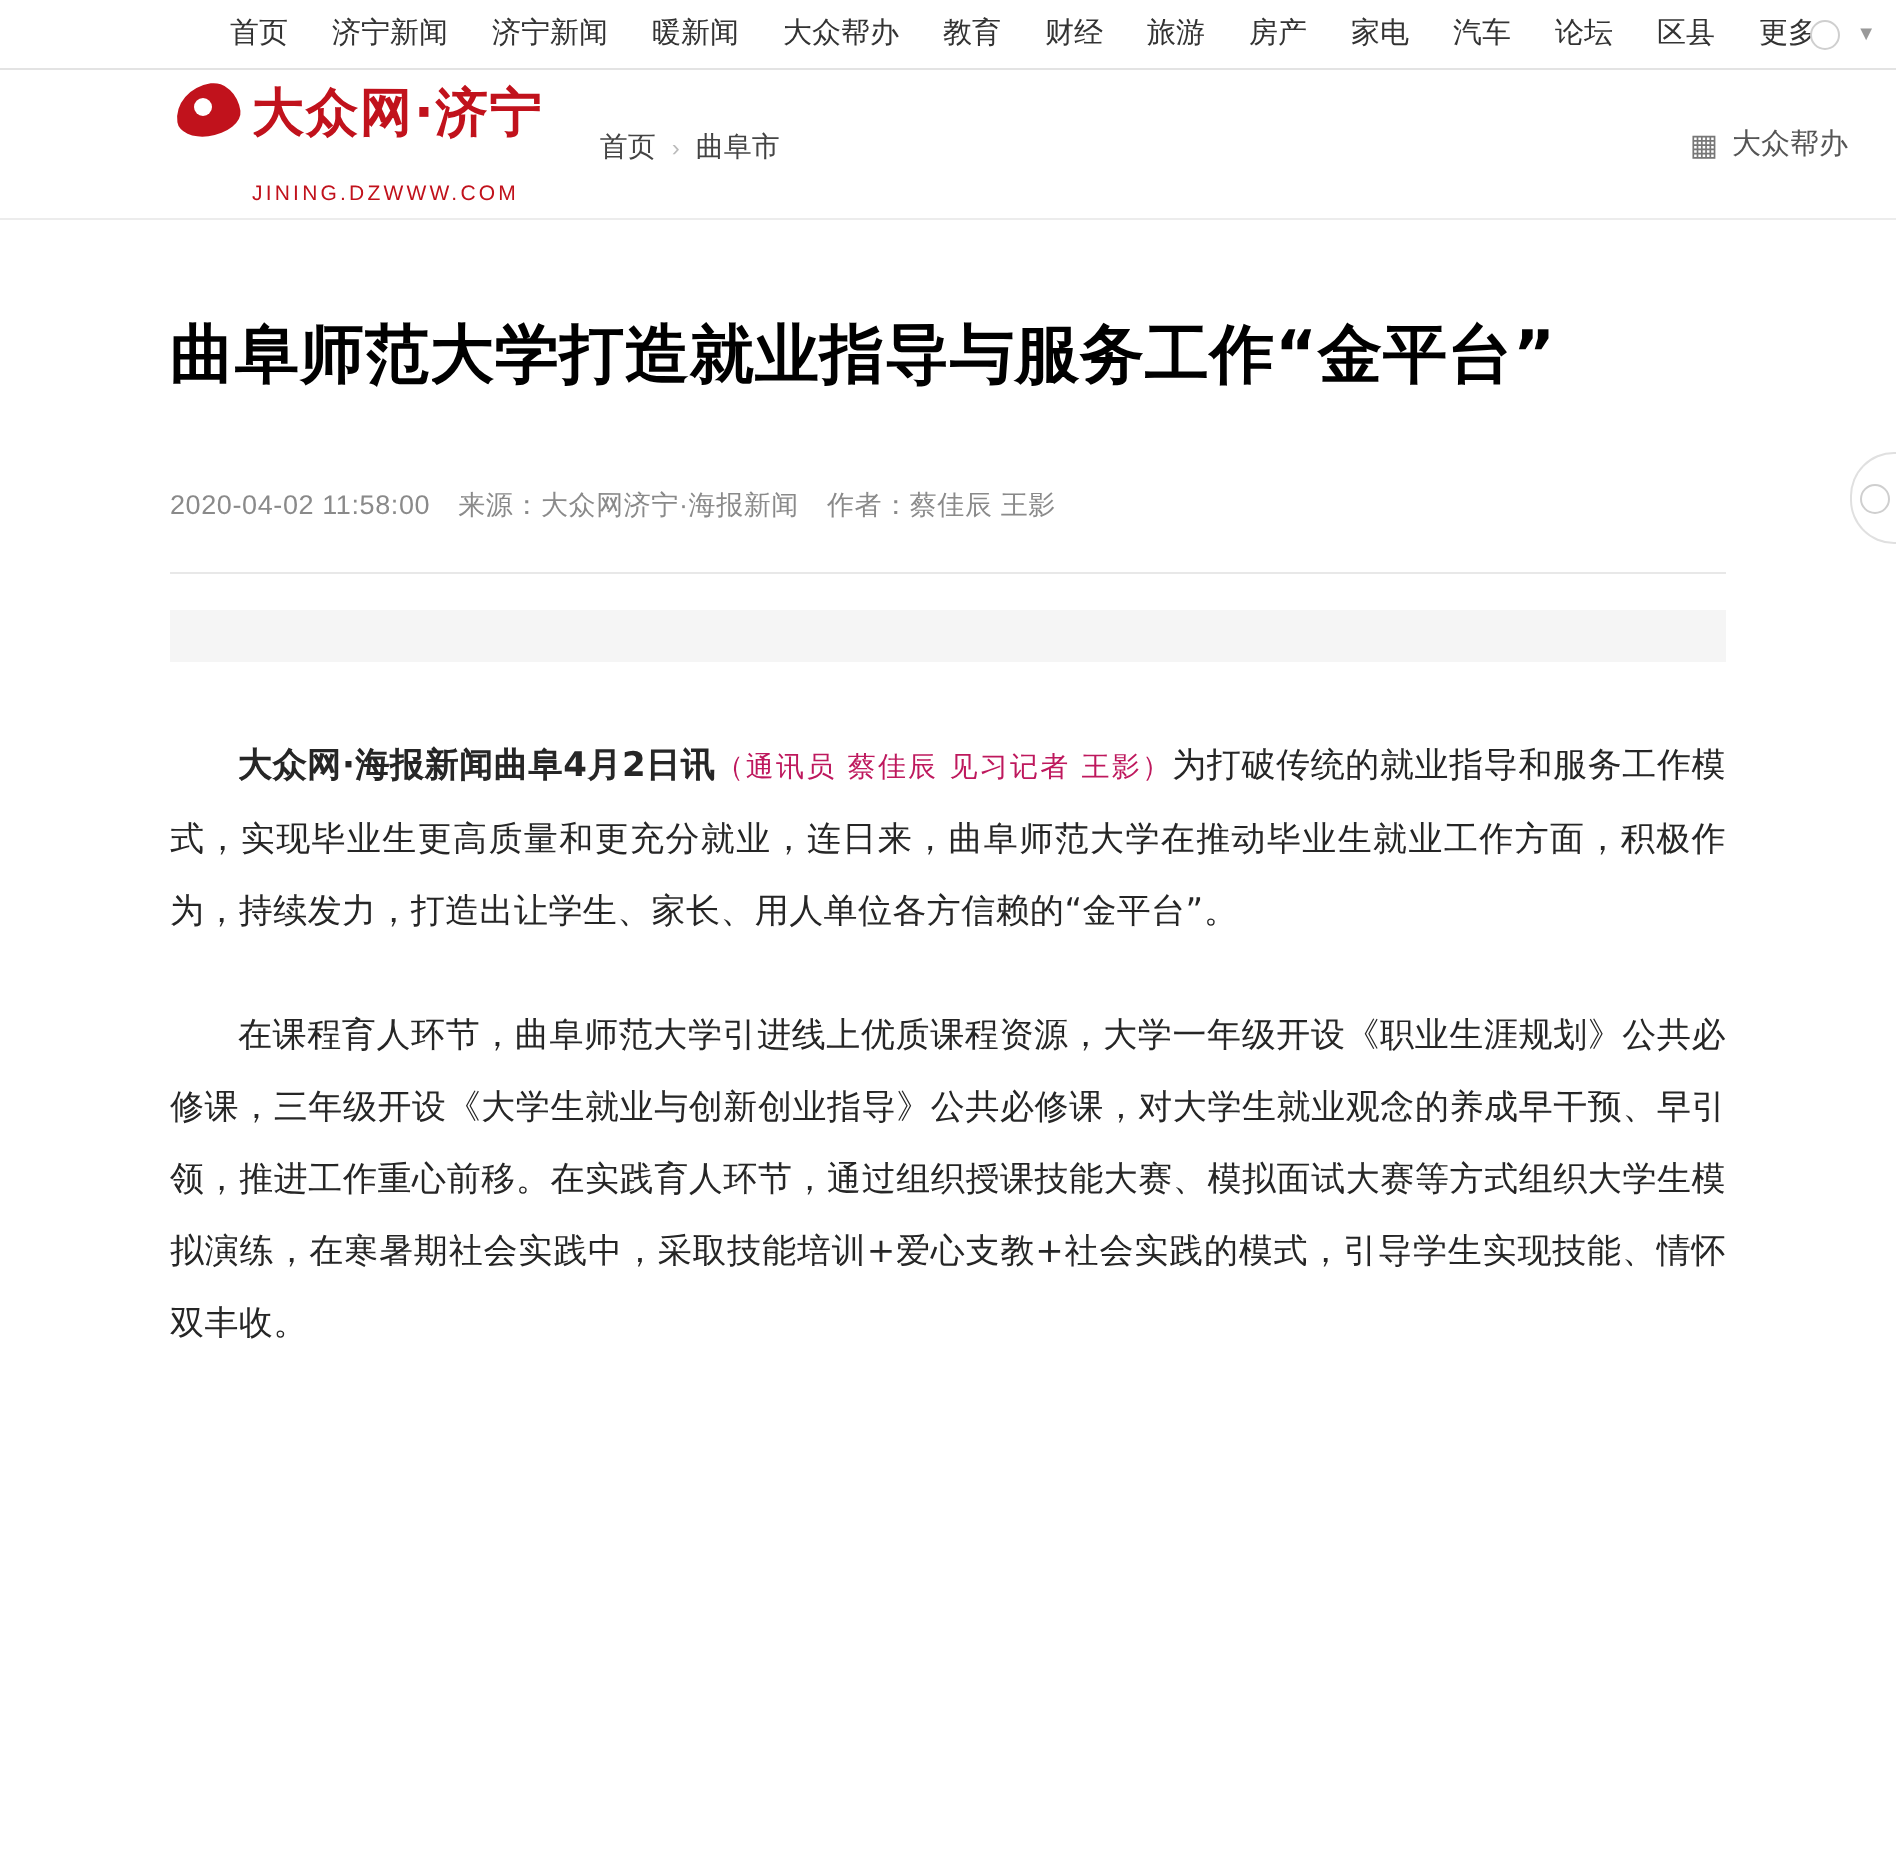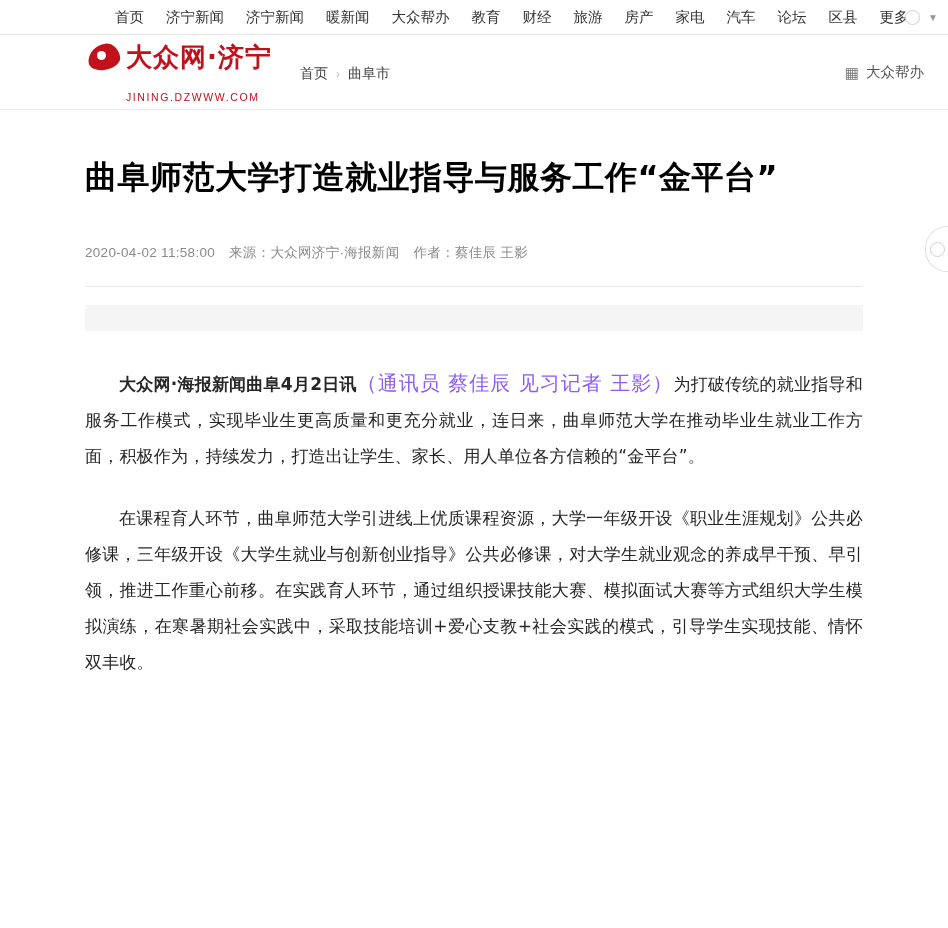--- a/index.html
+++ b/index.html
@@ -78,21 +78,21 @@
     background: #fff;
   }
   .logo-wrap {
     margin-left: 88px;
     display: flex;
     flex-direction: column;
     justify-content: center;
   }
   .logo-main {
     display: flex;
-    align-items: flex-end;
+    align-items: flex-start;
   }
   .logo-flame {
     width: 34px;
     height: 28px;
     position: relative;
     margin-right: 4px;
   }
   .logo-flame .swoosh {
     position: absolute;
     width: 32px;
@@ -198,22 +198,22 @@
   }
   .body p {
     margin: 0 0 26px 0;
     text-align: justify;
   }
   .indent { text-indent: 2em; }
   .lead-strong {
     font-weight: bold;
   }
   .lead-small {
-    font-size: 20px;
-    color: #8b5cf6;
+    font-size: 14px;
+    color: #be185d;
     letter-spacing: 1px;
   }
   .subhead {
     font-weight: bold;
     text-indent: 2em;
     margin-bottom: 26px;
   }
 
   
   .side-widget {

